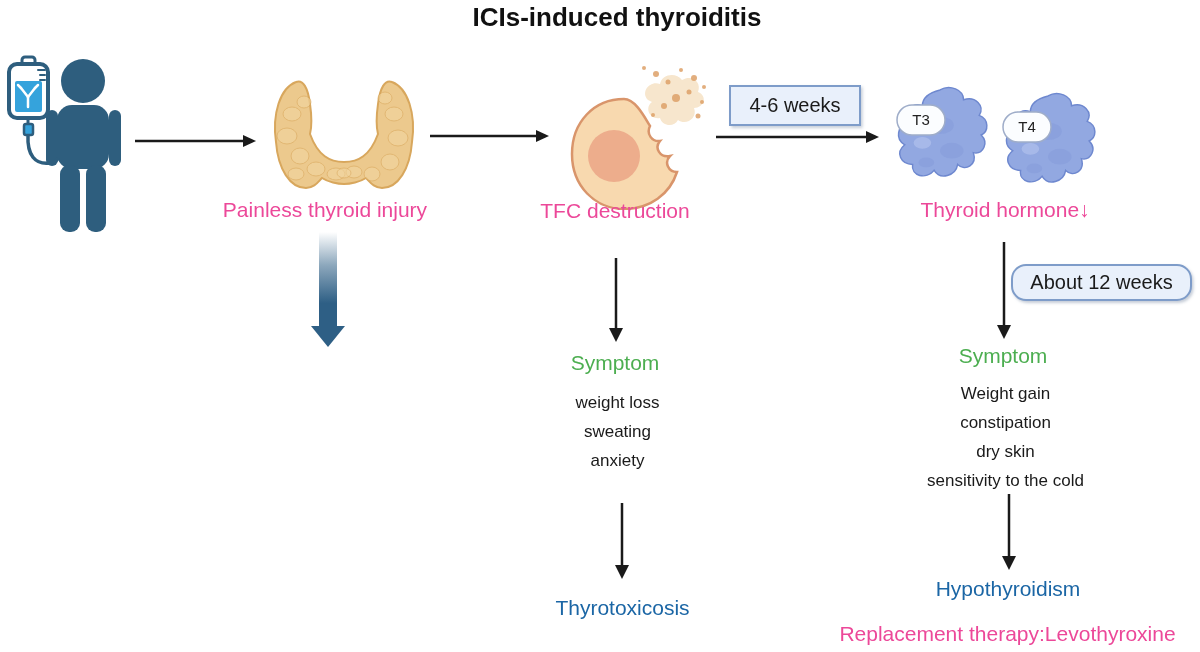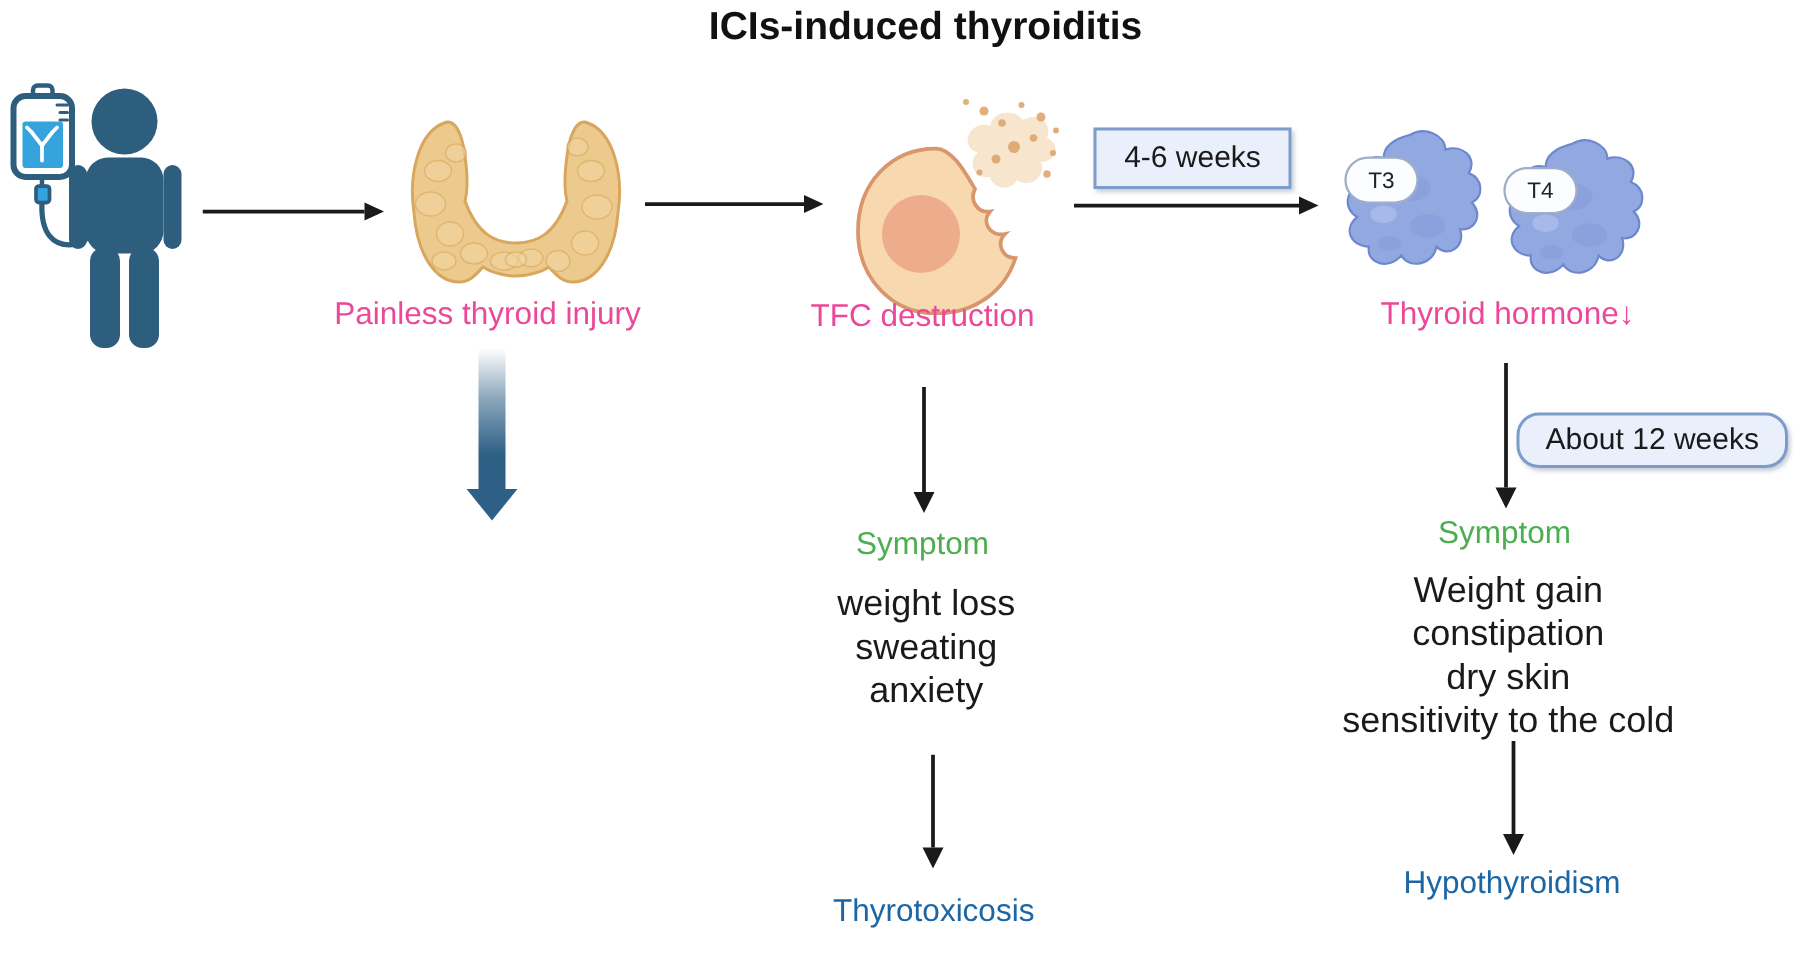--- a/index.html
+++ b/index.html
@@ -14,21 +14,21 @@
   .green{color:var(--symptom-green);}
   .blue{color:var(--outcome-blue);}
   .info-box{
     background:var(--box-fill);
     border:2px solid var(--box-border);
     box-shadow:1.5px 2px 3px rgba(90,110,140,.35);
     display:flex;align-items:center;justify-content:center;
     font-size:20px;color:#1a1a1a;box-sizing:border-box;
   }
   .incidence{border-width:3px;font-size:22px;}
-  .sym-list{font-size:24px;line-height:29px;}
+  .sym-list{font-size:17px;line-height:29px;}
   
   .ink-line{stroke:var(--arrow-black);stroke-width:2.5;fill:none;}
   .ink-head{fill:var(--arrow-black);}
   .person-fill{fill:var(--person-blue);}
   .iv-outline{stroke:var(--person-blue);fill:#ffffff;}
   .iv-window{fill:var(--iv-blue);}
   .thy-body{fill:var(--thyroid-tan);stroke:var(--thyroid-outline);stroke-width:2;}
   .stone{fill:#f2d7a2;stroke:#d8a75d;stroke-width:1;opacity:.55;}
   .cell-body{fill:var(--cell-fill);stroke:var(--cell-outline);stroke-width:2.5;}
   .nucleus{fill:var(--nucleus);}
@@ -196,31 +196,32 @@
     <rect class="pill" x="118" y="34" width="48" height="30" rx="15"></rect>
     <text class="pill-text" x="142" y="54" text-anchor="middle">T4</text>
   </svg>
 
   <div class="abs label center" style="left:880px;top:198px;width:250px;">Thyroid hormone↓</div>
 
   <svg class="abs" style="left:996px;top:242px;" width="16" height="97" viewBox="0 0 16 97">
     <line class="ink-line" x1="8" y1="0" x2="8" y2="83"></line>
     <polygon class="ink-head" points="1,83 15,83 8,97"></polygon>
   </svg>
-  <div class="abs info-box" style="left:1011px;top:275px;width:181px;height:37px;border-radius:15px;">About 12 weeks</div>
+  <div class="abs info-box" style="left:1011px;top:264px;width:181px;height:37px;border-radius:15px;">About 12 weeks</div>
 
   <div class="abs label green center" style="left:928px;top:344px;width:150px;">Symptom</div>
   <div class="abs sym-list center" style="left:878px;top:379px;width:255px;">
     <div>Weight gain</div>
     <div>constipation</div>
     <div>dry skin</div>
     <div>sensitivity to the cold</div>
   </div>
 
   <svg class="abs" style="left:1001px;top:494px;" width="16" height="76" viewBox="0 0 16 76">
     <line class="ink-line" x1="8" y1="0" x2="8" y2="62"></line>
     <polygon class="ink-head" points="1,62 15,62 8,76"></polygon>
   </svg>
 
   <div class="abs label blue center" style="left:908px;top:577px;width:200px;">Hypothyroidism</div>
 
+  <div class="abs label center" style="left:820px;top:622px;width:375px;">Replacement therapy:Levothyroxine</div>
 
 </div>
 
 </body></html>

